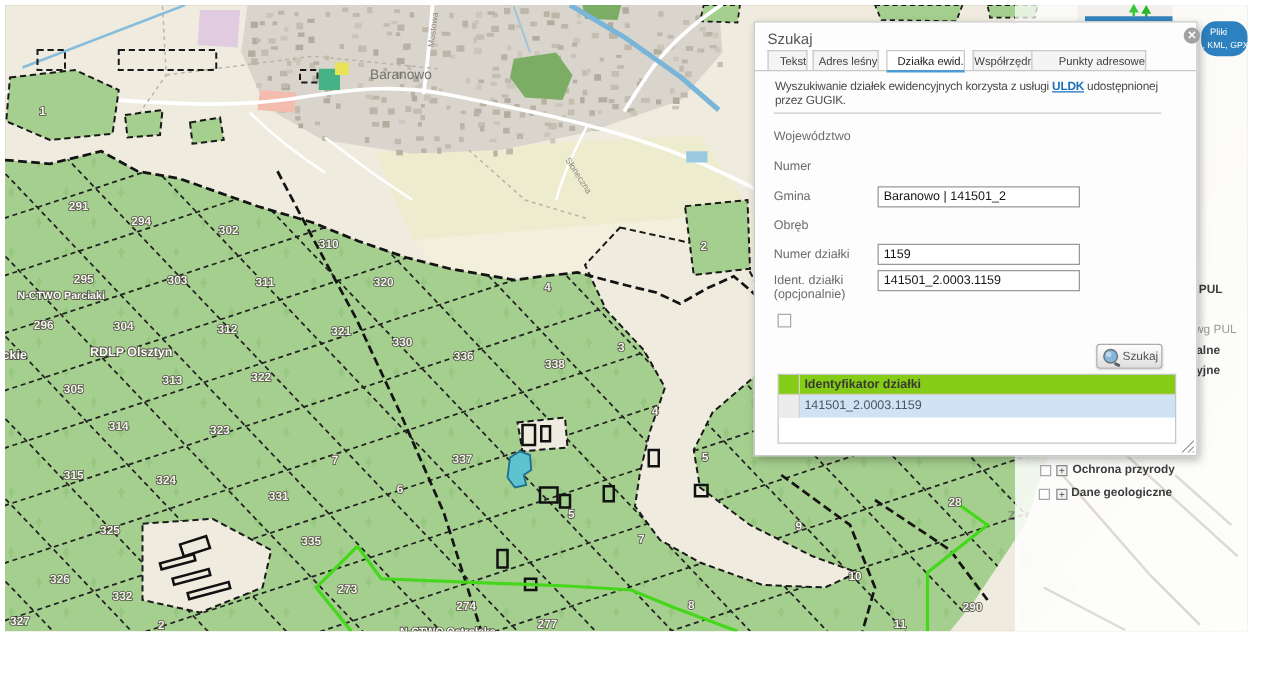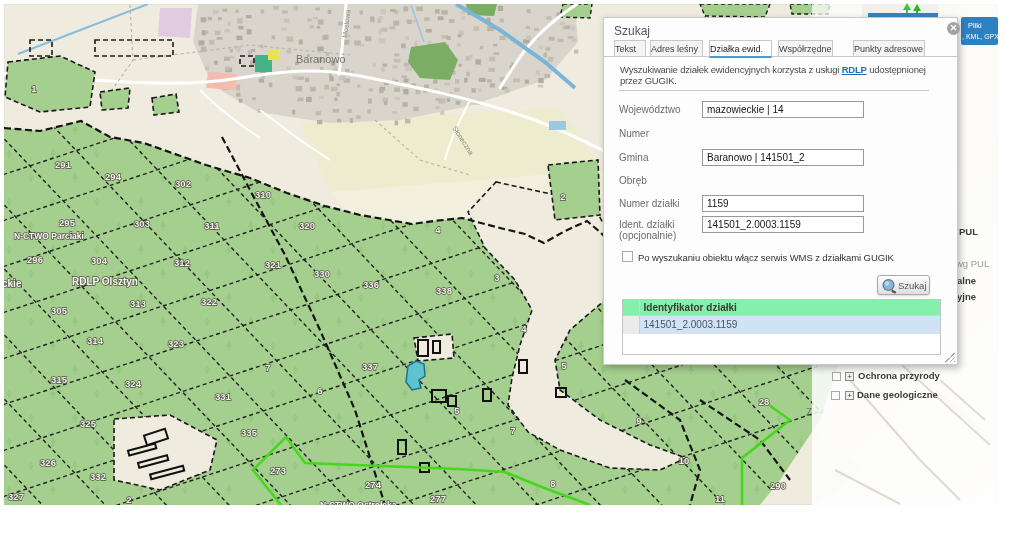--- a/index.html
+++ b/index.html
@@ -4,33 +4,33 @@
 body{font-family:"Liberation Sans",sans-serif}
 .page{position:relative;width:1024px;height:539px;background:#fff;overflow:hidden}
 .panel{position:absolute;left:812px;top:4px;width:186px;height:501px;background:linear-gradient(135deg,rgba(255,255,255,.72),rgba(255,255,255,.93))}
 .ptxt{position:absolute;font-size:9.5px;color:#3c3c3c;font-weight:bold;white-space:nowrap}
 .cb{position:absolute;width:9px;height:9px;border:1px solid #a8a8a8;background:#fdfdfd}
 .pb{position:absolute;width:9px;height:9px;border:1px solid #8a8a8a;background:#f2f2f2;font-size:8px;line-height:7px;text-align:center;color:#444}
 .dlg{position:absolute;left:603px;top:17px;width:355px;height:348px;background:#fdfdfd;border:1px solid #c9c9c9;box-shadow:2px 3px 7px rgba(0,0,0,.28)}
 .dtitle{position:absolute;left:10px;top:6px;font-size:12px;color:#555}
 .close{position:absolute;left:343px;top:4px;width:13px;height:13px;border-radius:50%;background:#a2a2a2;color:#fff;font-size:9px;line-height:13px;text-align:center;font-weight:bold}
 .tabs{position:absolute;left:0;top:22px;width:100%;height:17px;border-bottom:1px solid #c8c8c8}
-.tab{position:absolute;top:0;height:16px;background:#f4f4f4;border:1px solid #c8c8c8;border-bottom:none;font-size:9px;color:#3f3f3f;text-align:left;line-height:16px;white-space:nowrap;overflow:hidden}
+.tab{position:absolute;top:0;height:16px;background:#f4f4f4;border:1px solid #c8c8c8;border-bottom:none;font-size:9px;color:#3f3f3f;text-align:right;line-height:16px;white-space:nowrap;overflow:hidden}
 .tab.act{background:#fff;height:18px;border-bottom:2px solid #4c9cd4;color:#222}
 .desc{position:absolute;left:16px;top:46px;font-size:9.5px;letter-spacing:-0.2px;color:#4a4a4a;line-height:11px;white-space:nowrap}
 .desc a{color:#1b6fba;font-weight:bold;text-decoration:underline}
 .hr{position:absolute;left:15px;top:72px;width:310px;border-top:1px solid #c9c9c9}
 .flab{position:absolute;left:15px;font-size:10px;color:#6b6b6b;line-height:11px}
 .finp{position:absolute;left:98px;width:162px;height:17px;border:1px solid #999;background:#fff;font-size:10px;color:#151515;padding:2px 4px;white-space:nowrap}
 .wmscb{position:absolute;left:18px;top:233px;width:11px;height:11px;border:1px solid #aaa;background:#fbfbfb}
 .wmslab{position:absolute;left:34px;top:234px;font-size:9.5px;letter-spacing:-0.1px;color:#333}
 .btn{position:absolute;left:273px;top:257px;width:53px;height:20px;border:1px solid #ababab;border-radius:3px;background:linear-gradient(#fefefe,#dedede);box-shadow:0 1px 2px rgba(0,0,0,.15)}
 .btn span{position:absolute;left:20px;top:4px;font-size:9.5px;color:#555}
 .tbl{position:absolute;left:17.5px;top:280.5px;width:319px;height:56px;border:1px solid #c5c5c5;background:#fff}
-.thead{position:absolute;left:0;top:0;width:100%;height:16px;background:#86efac;border-bottom:1px solid #d5d0bd}
+.thead{position:absolute;left:0;top:0;width:100%;height:16px;background:#84cc16;border-bottom:1px solid #d5d0bd}
 .thead b{position:absolute;left:21px;top:2px;font-size:10px;color:#3a3a32}
 .gut{position:absolute;left:0;top:0;width:17px;height:100%;border-right:1px solid #d8d3c2}
 .trow{position:absolute;left:0;top:16px;width:100%;height:18px;background:#cfe3f5}
 .trow .gut{background:#ececec;border-right:1px solid #cfcfcf}
 .trow span{position:absolute;left:21px;top:3px;font-size:10px;color:#4a5560}
 .grip{position:absolute;right:2px;bottom:2px;width:10px;height:10px;background:
 linear-gradient(135deg,transparent 50%,#aaa 50%,#aaa 58%,transparent 58%,transparent 72%,#aaa 72%,#aaa 80%,transparent 80%,transparent 92%,#aaa 92%)}
 </style></head><body>
 <div class="page">
 <svg width="994" height="501" viewBox="4 4 994 501" style="position:absolute;left:4px;top:4px">
@@ -515,21 +515,21 @@
 <path d="M940,380 L985,420"></path>
 </g>
 <text x="806" y="416" font-size="10" fill="#6f6f66" font-family="Liberation Sans,sans-serif">Z</text>
 </svg>
 <div style="position:absolute;left:862px;top:4px;width:76px;height:14px;background:#f1f0ec"></div>
 <svg style="position:absolute;left:902px;top:3px" width="28" height="11" viewBox="0 0 28 11">
       <path d="M5,0 l4,7 h-3 v3 h-2 v-3 h-3 Z" fill="#37c837"></path>
       <path d="M15,1 l4,7 h-3 v3 h-2 v-3 h-3 Z" fill="#2db32d"></path>
     </svg>
 <div style="position:absolute;left:868px;top:13px;width:70px;height:5px;background:#3583bd"></div>
-<div style="position:absolute;left:961px;top:17px;width:37px;height:28px;background:#2e81bf;border-radius:2px">
+<div style="position:absolute;left:961px;top:17px;width:37px;height:28px;background:#2e81bf;border-radius:12px">
 <div style="position:absolute;left:7px;top:4px;font-size:7.5px;color:#fff">Pliki</div>
 <div style="position:absolute;left:1px;top:16px;font-size:7px;color:#fff;white-space:nowrap">, KML, GPX</div>
 </div>
 <div class="ptxt" style="left:959px;top:226px">PUL</div>
 <div class="ptxt" style="left:956px;top:258px;color:#9a9a9a;font-weight:normal">wg PUL</div>
 <div class="ptxt" style="left:957px;top:275px">alne</div>
 <div class="ptxt" style="left:957px;top:291px">yjne</div>
 <div class="cb" style="left:832px;top:372px"></div>
 <div class="pb" style="left:845px;top:372px">+</div>
 <div class="ptxt" style="left:858px;top:370px">Ochrona przyrody</div>
@@ -538,37 +538,35 @@
 <div class="ptxt" style="left:857px;top:389px">Dane geologiczne</div>
 
 <div class="dlg">
 <div class="dtitle">Szukaj</div>
 <div class="close">✕</div>
 <div class="tabs">
 <div class="tab" style="left:10px;width:32px">Tekst</div>
 <div class="tab" style="left:46px;width:53px">Adres leśny</div>
 <div class="tab act" style="left:105px;width:63px">Działka ewid.</div>
 <div class="tab" style="left:174px;width:55px">Współrzędne</div>
-<div class="tab" style="left:249px;width:72px">Punkty adresowe</div>
+<div class="tab" style="left:221px;width:92px">Punkty adresowe</div>
 </div>
-<div class="desc">Wyszukiwanie działek ewidencyjnych korzysta z usługi <a>RDLP</a> udostępnionej<br>przez GUGIK.</div>
+<div class="desc">Wyszukiwanie działek ewidencyjnych korzysta z usługi <a>ULDK</a> udostępnionej<br>przez GUGIK.</div>
 <div class="hr"></div>
 <div class="flab" style="top:86px">Województwo</div>
-      <div class="finp" style="top:83px">mazowieckie | 14</div>
 <div class="flab" style="top:110px">Numer</div>
 <div class="flab" style="top:134px">Gmina</div>
       <div class="finp" style="top:131px">Baranowo | 141501_2</div>
 <div class="flab" style="top:157px">Obręb</div>
 <div class="flab" style="top:180px">Numer działki</div>
       <div class="finp" style="top:177px">1159</div>
 <div class="flab" style="top:201px">Ident. działki<br>(opcjonalnie)</div>
       <div class="finp" style="top:198px">141501_2.0003.1159</div>
 
 <div class="wmscb"></div>
-<div class="wmslab">Po wyszukaniu obiektu włącz serwis WMS z działkami GUGIK</div>
 <div class="btn">
 <svg style="position:absolute;left:3px;top:2px" width="17" height="16" viewBox="0 0 17 16">
 <circle cx="7.5" cy="7" r="6" fill="#6d7478"></circle>
 <circle cx="7.5" cy="7" r="4.8" fill="#85b7dc"></circle>
 <circle cx="6" cy="5.5" r="2.2" fill="#b8d8ee"></circle>
 <rect x="11" y="11.5" width="5" height="2.5" rx="1" transform="rotate(25 11 11.5)" fill="#5a5f63"></rect>
 </svg>
 <span>Szukaj</span>
 </div>
 <div class="tbl">

